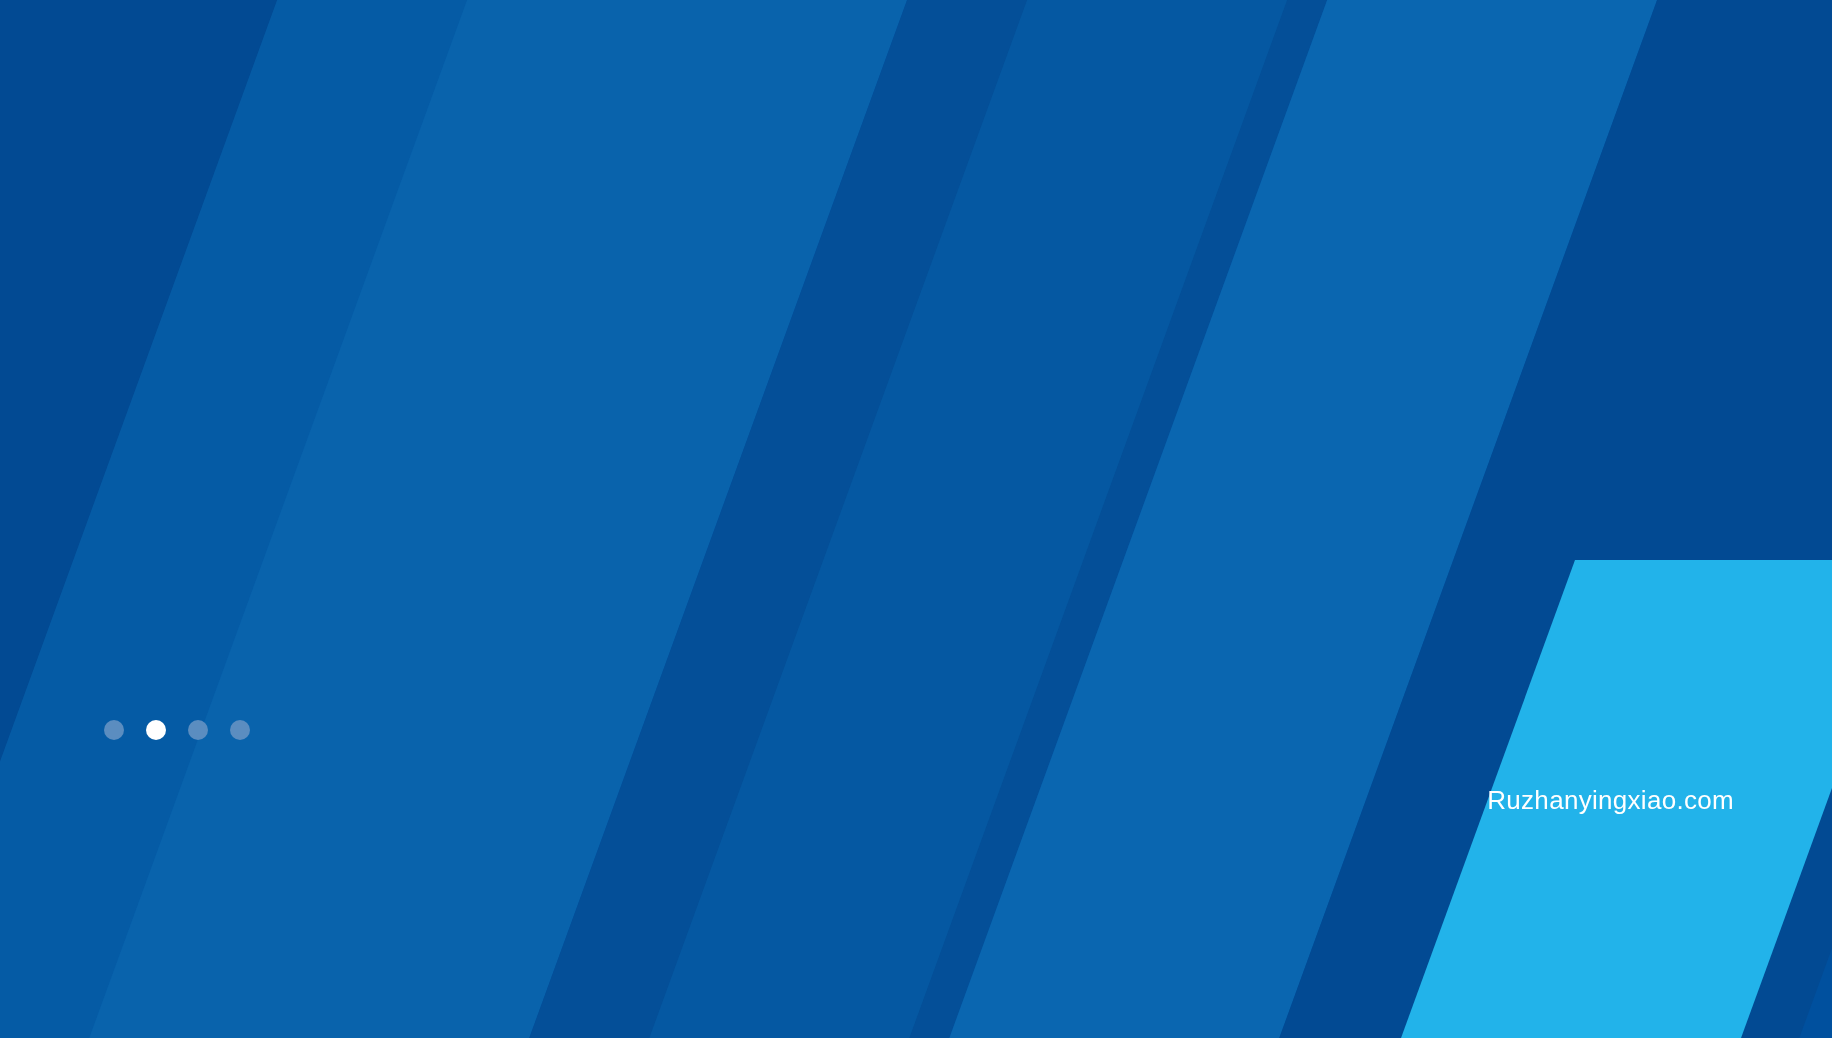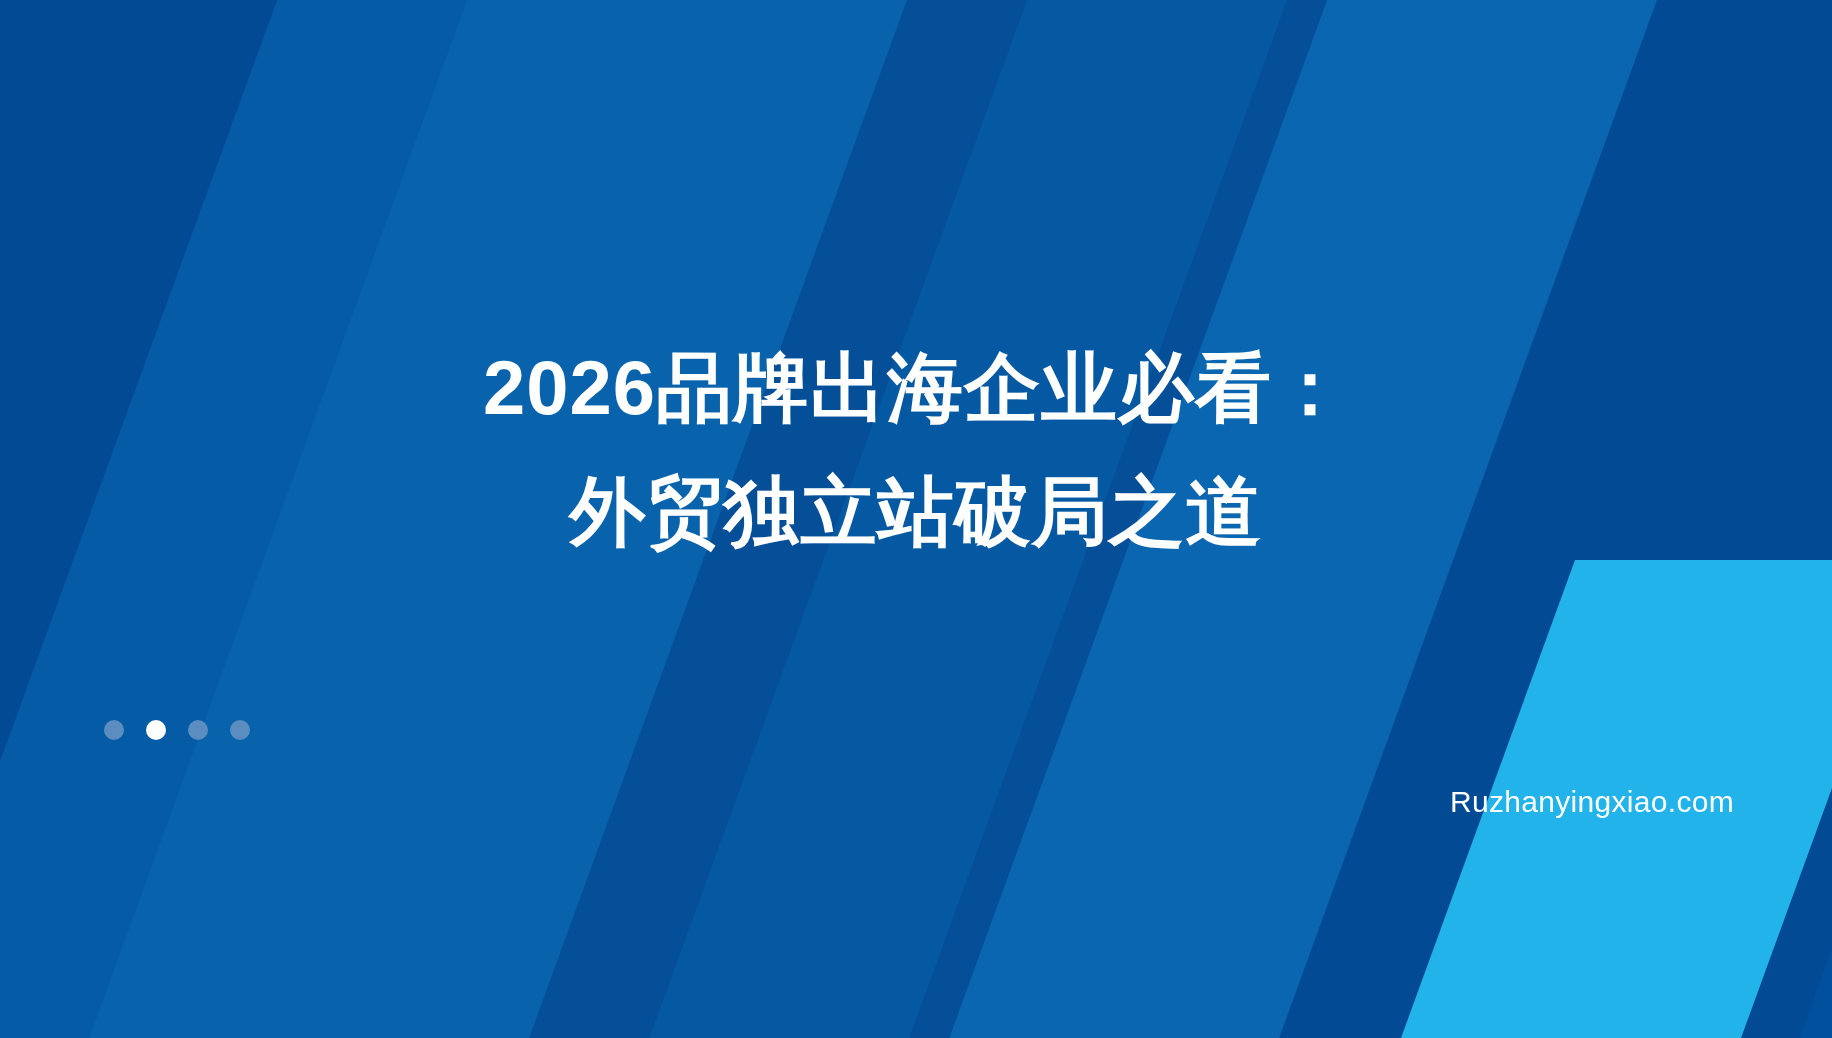--- a/index.html
+++ b/index.html
@@ -130,21 +130,21 @@
   .dot.active {
     background: #ffffff;
   }
 
   
   .domain {
     position: absolute;
     right: 98px;
     top: 785px;
     color: #ffffff;
-    font-size: 30px;
+    font-size: 26px;
     font-weight: 400;
     letter-spacing: .3px;
     z-index: 6;
   }
 </style>
 </head>
 <body>
 
 <div class="slide">
 
@@ -153,24 +153,20 @@
     <div class="band band-navy-1"></div>
     <div class="band band-sheen"></div>
     <div class="band band-light-1"></div>
     <div class="band band-navy-2"></div>
     <div class="band band-sheen-2"></div>
     <div class="band band-light-2"></div>
     <div class="band band-navy-3"></div>
     <div class="band band-cyan-right"></div>
   </div>
 
-  <div class="title-block">
-    <div class="title-line">2026品牌出海企业必看：</div>
-    <div class="title-line">外贸独立站破局之道</div>
-  </div>
 
   <div class="dots">
     <span class="dot"></span>
     <span class="dot active"></span>
     <span class="dot"></span>
     <span class="dot"></span>
   </div>
 
   <div class="domain">Ruzhanyingxiao.com</div>
 

